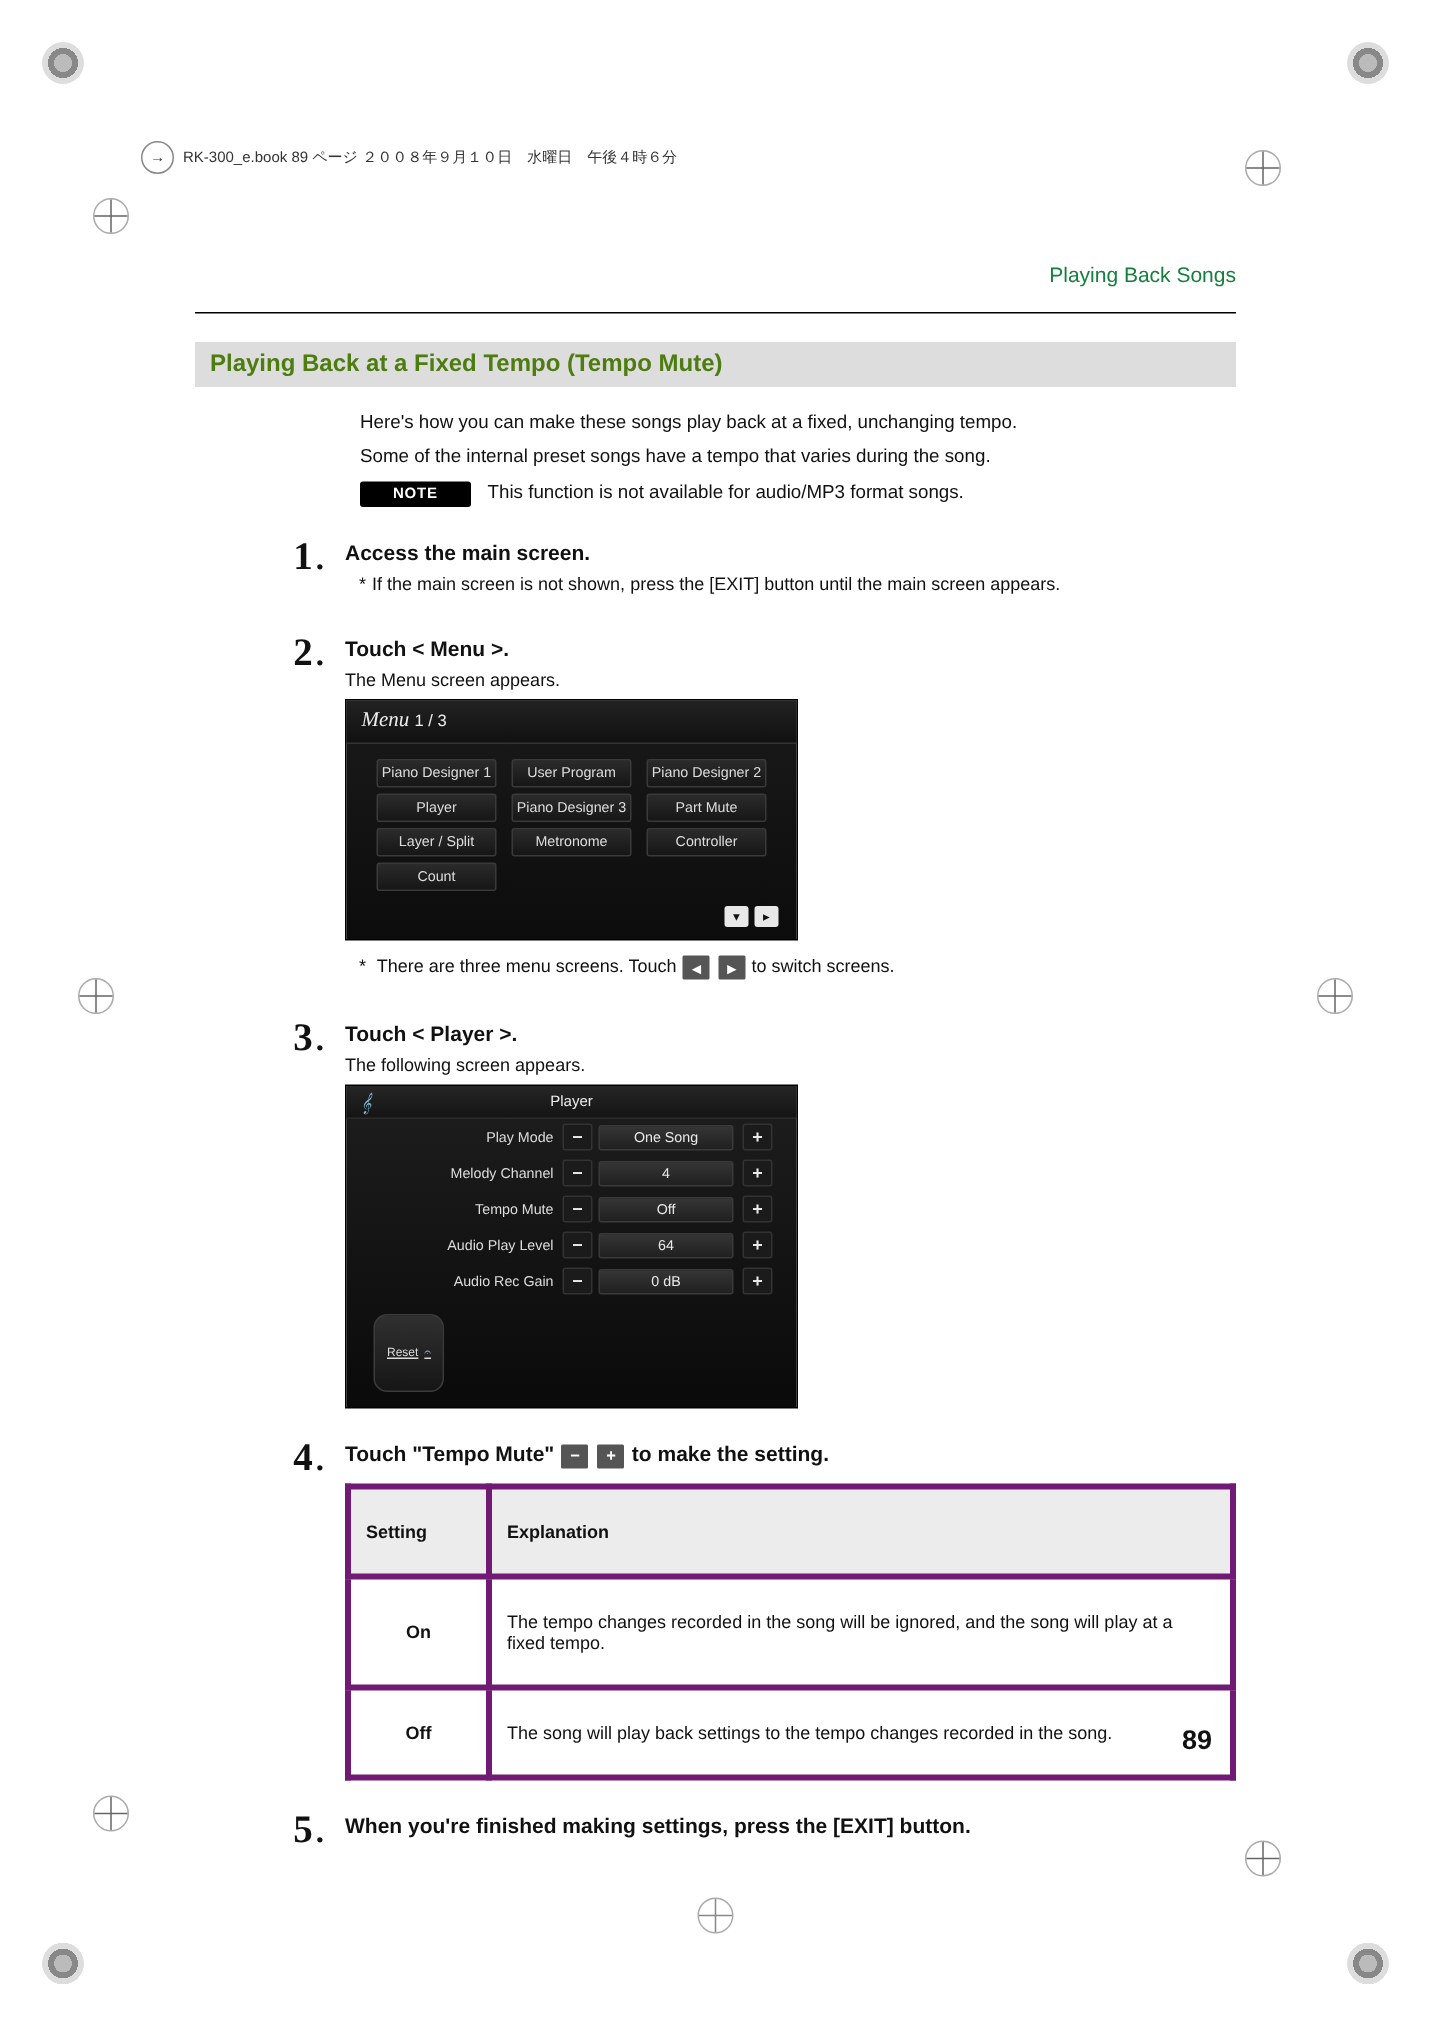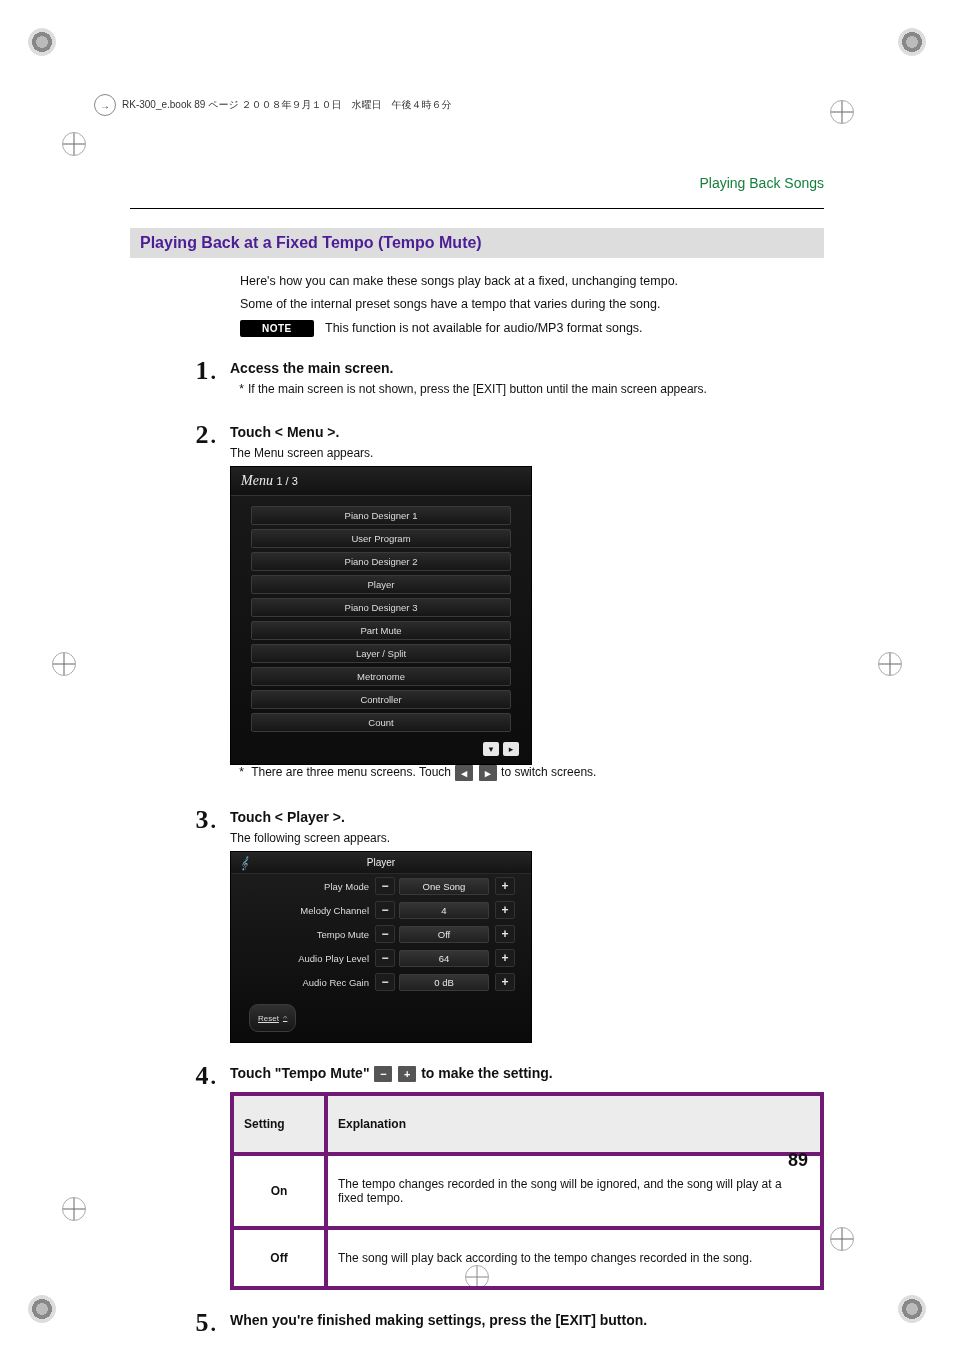--- a/index.html
+++ b/index.html
@@ -86,21 +86,21 @@
     top: 228px;
     left: 130px;
     right: 130px;
   }
 
   .section-bar {
     background: #ddd;
     padding: 6px 10px;
     font-weight: bold;
     font-size: 16px;
-    color: #4c1d95;
+    color: #4d7c0f;
   }
 
   .body-block {
     margin-left: 110px;
     margin-top: 14px;
     font-size: 12.5px;
     line-height: 1.55;
   }
   .body-block p { margin: 4px 0; }
 
@@ -178,21 +178,21 @@
     padding: 6px 10px;
     font-family: cursive;
     font-style: italic;
     font-size: 14px;
     border-bottom: 1px solid #333;
     background: linear-gradient(#222, #111);
   }
   .shot .title .frac { font-style: normal; font-family: Arial; font-size: 11px; }
   .menu-grid {
     display: grid;
-    grid-template-columns: 1fr;
+    grid-template-columns: 1fr 1fr 1fr;
     gap: 4px 10px;
     padding: 10px 20px 6px 20px;
   }
   .menu-cell {
     background: linear-gradient(#2b2b2b,#161616);
     border: 1px solid #3a3a3a;
     text-align: center;
     padding: 3px 2px;
     font-size: 9.5px;
     color: #ddd;
@@ -263,24 +263,24 @@
     font-size: 9.5px;
     border-radius:2px;
     color:#e8e8e8;
   }
   .reset-pill {
     margin: 10px 0 0 18px;
     background: linear-gradient(#303030,#161616);
     border:1px solid #3c3c3c;
     border-radius: 9px;
     font-size: 8px;
-    padding: 8px 8px;
+    padding: 20px 8px;
     display:inline-flex;
     gap:4px;
-    align-items:flex-end;
+    align-items:flex-start;
     color:#ddd;
     text-decoration:underline;
   }
   .reset-pill .slash { color:#88b7c4; }
 
   .inline-icon {
     display: inline-flex;
     align-items: center;
     justify-content: center;
     width: 18px;
@@ -401,21 +401,21 @@
               <div class="menu-cell">Metronome</div>
               <div class="menu-cell">Controller</div>
               <div class="menu-cell">Count</div>
             </div>
             <div class="footer">
               <div class="tri-btn">▾</div>
               <div class="tri-btn">▸</div>
             </div>
           </div>
 
-          <div class="step-note" style="margin-left:18px; margin-top:0;">
+          <div class="step-note" style="margin-left:18px; margin-top:10px;">
             <span class="ast">*</span>
             <span>There are three menu screens. Touch</span>
             <span class="inline-icon">◂</span>
             <span class="inline-icon">▸</span>
             <span>to switch screens.</span>
           </div>
         </div>
       </div>
 
       <div class="step">
@@ -488,21 +488,21 @@
                 <th>Explanation</th>
               </tr>
             </thead>
             <tbody>
               <tr>
                 <td class="k">On</td>
                 <td>The tempo changes recorded in the song will be ignored, and the song will play at a fixed tempo.</td>
               </tr>
               <tr>
                 <td class="k">Off</td>
-                <td>The song will play back according to the tempo changes recorded in the song.</td>
+                <td>The song will play back settings to the tempo changes recorded in the song.</td>
               </tr>
             </tbody>
           </table>
         </div>
       </div>
 
       <div class="step">
         <div class="step-num">
           <span class="big">5</span><span class="dot">.</span>
         </div>

